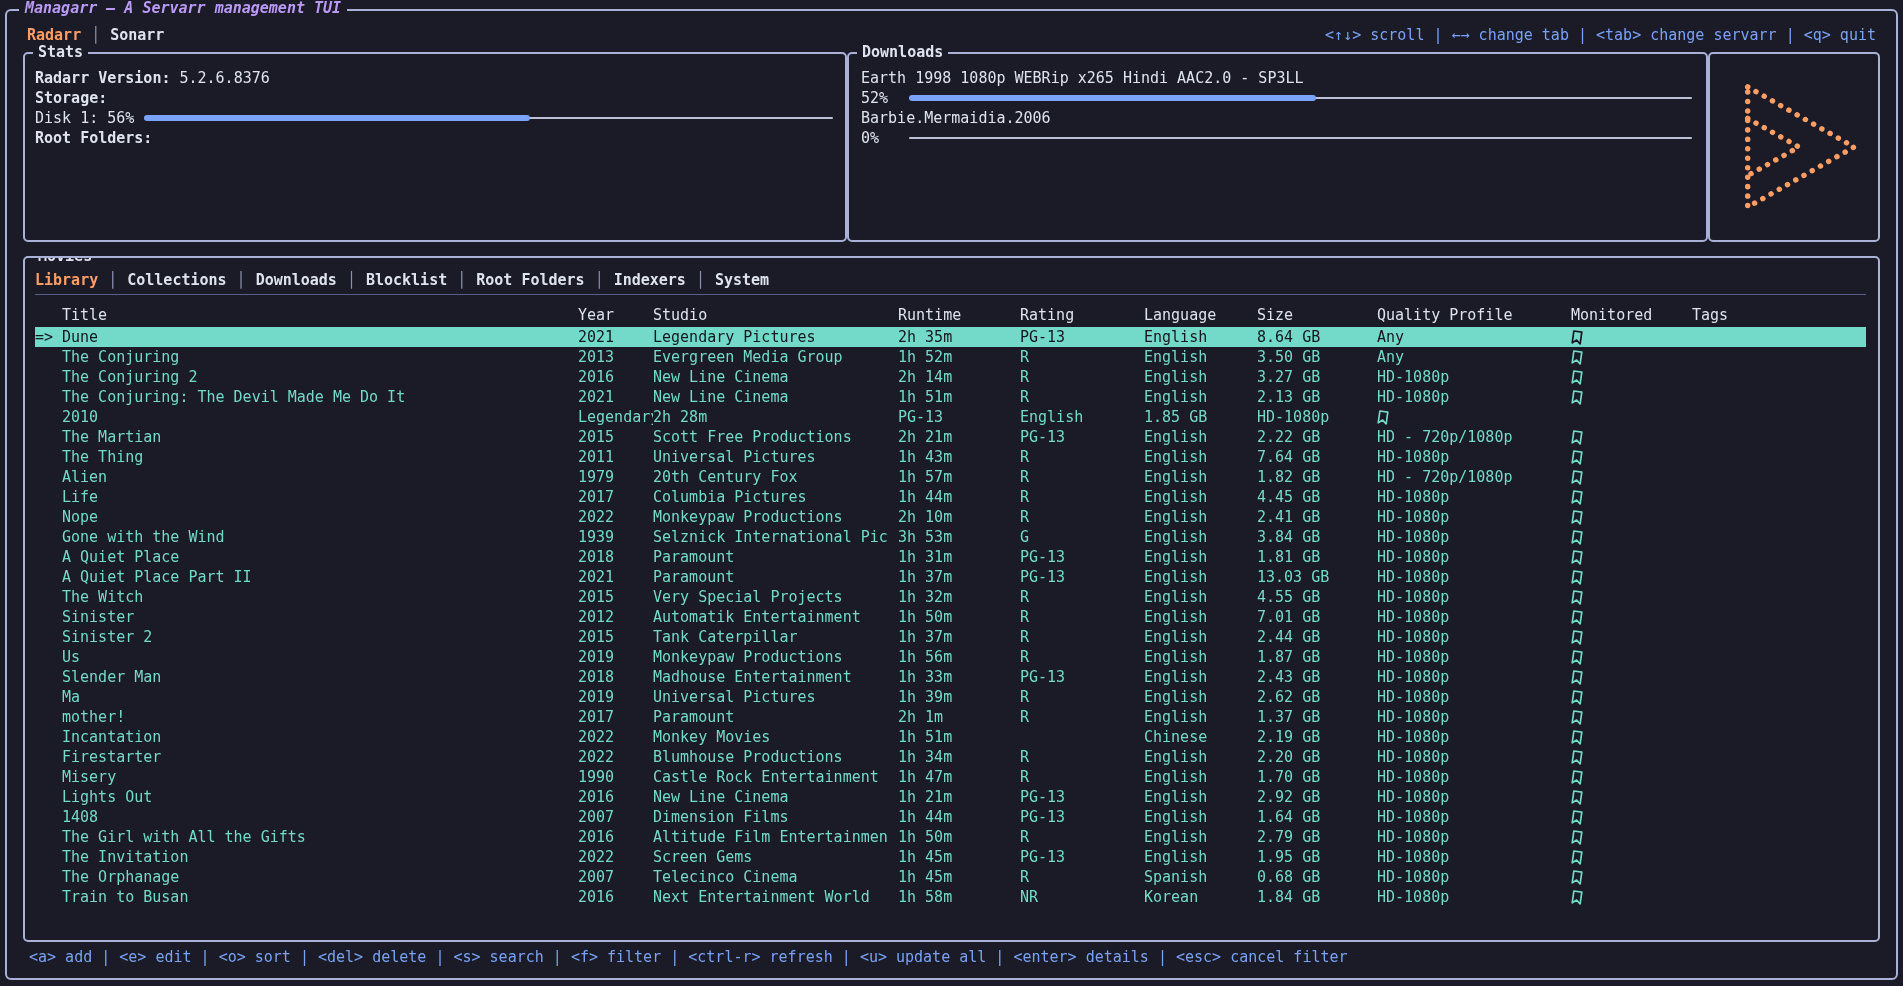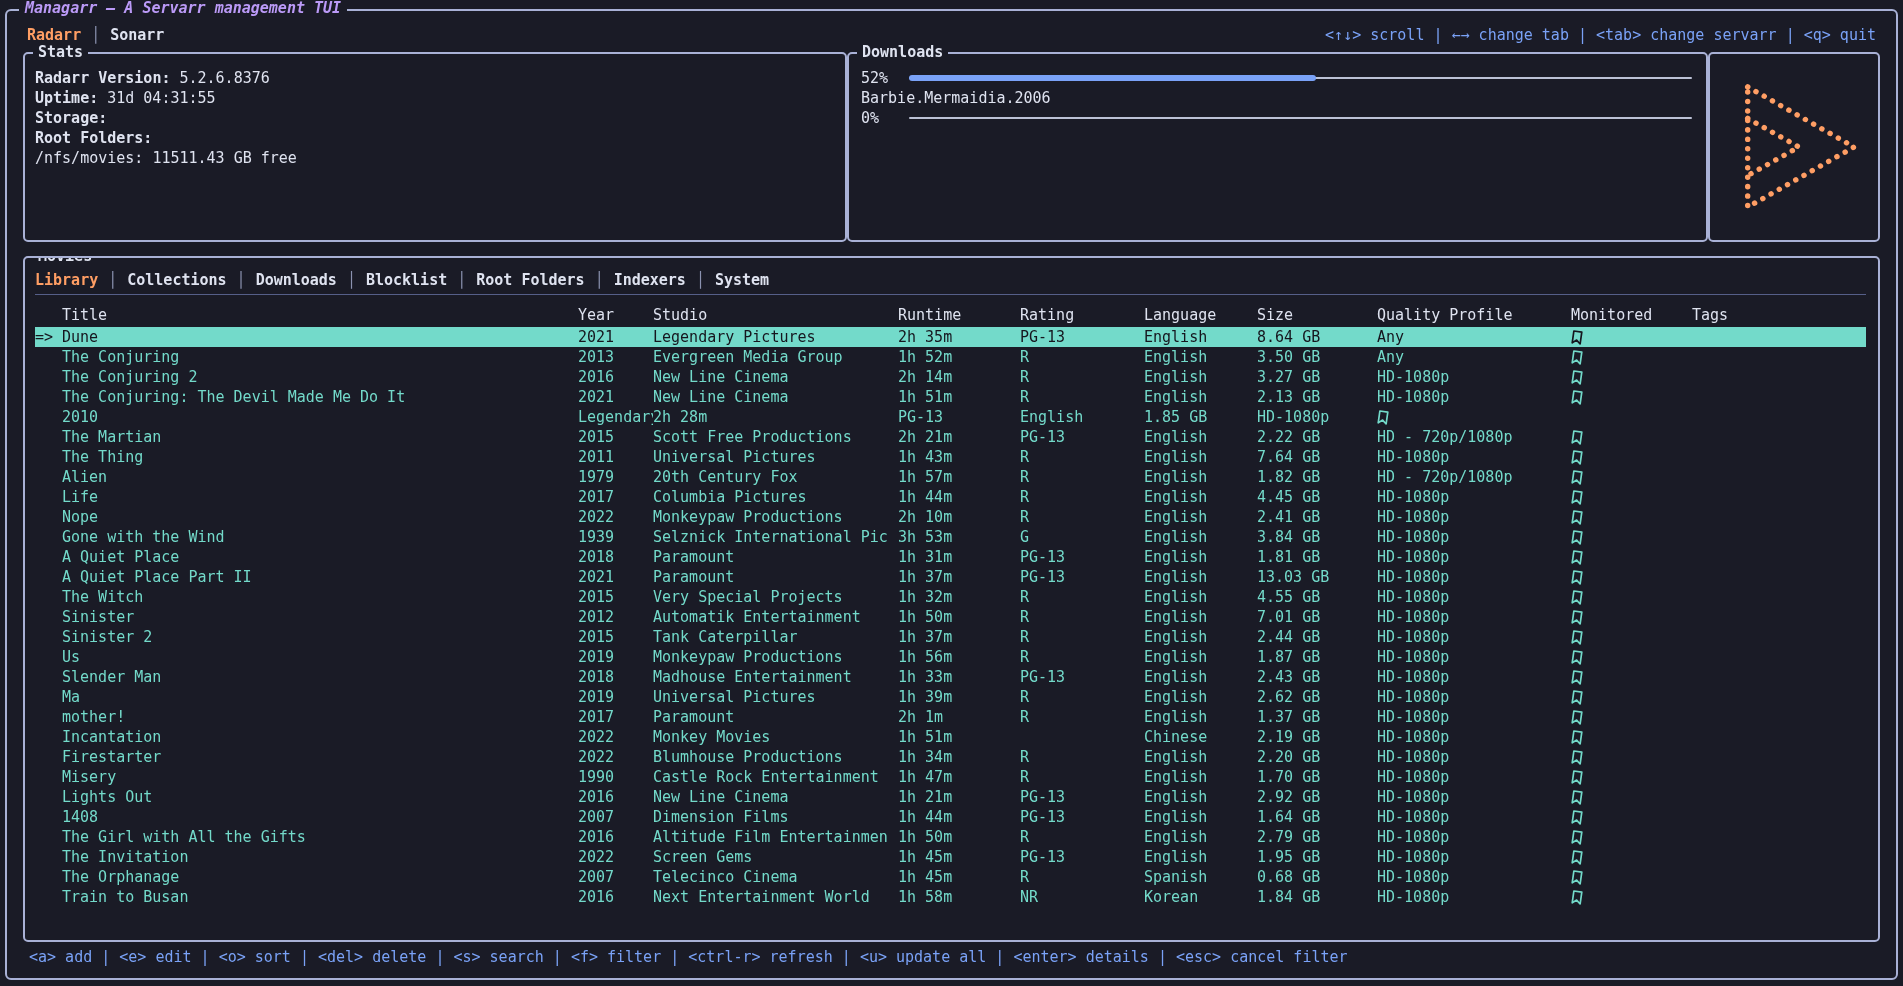--- a/index.html
+++ b/index.html
@@ -83,37 +83,35 @@
 
     <div class="panels">
 
       <div class="panel stats-panel">
         <div class="panel-title">Stats</div>
         <div class="sline">
           <span class="lbl">Radarr Version:</span>
           <span class="val">5.2.6.8376</span>
         </div>
         <div class="sline">
-          <span class="lbl">Uptime:</span>
-          <span class="val">31d 04:31:55</span>
+          <span class="lbl">Storage:</span>
         </div>
         <div class="sline">
-          <span class="lbl">Storage:</span>
+          <span>Disk 1: 56%</span>
+          <div class="pbar"><div class="fill" id="disk-fill" style="width: 56%;"></div></div>
         </div>
         <div class="sline">
           <span class="lbl">Root Folders:</span>
         </div>
-        <div class="sline">
-          <span>/nfs/movies: 11511.43 GB free</span>
-        </div>
       </div>
 
       <div class="panel downloads-panel">
         <div class="panel-title">Downloads</div>
         <div id="downloads-list">
+            <div class="dl-name">Earth 1998 1080p WEBRip x265 Hindi AAC2.0 - SP3LL</div>
             <div class="dl-line">
               <span class="dl-pct">52%</span>
               <div class="pbar" style="margin-left: 0px;">
                 <div class="fill" style="width: 52%;"></div>
               </div>
             </div>
             <div class="dl-name">Barbie.Mermaidia.2006</div>
             <div class="dl-line">
               <span class="dl-pct">0%</span>
               <div class="pbar" style="margin-left: 0px;">

